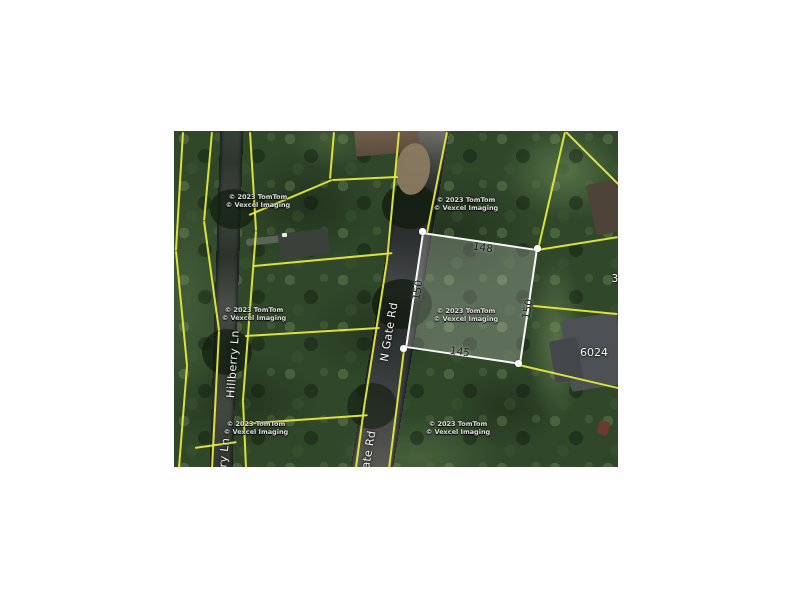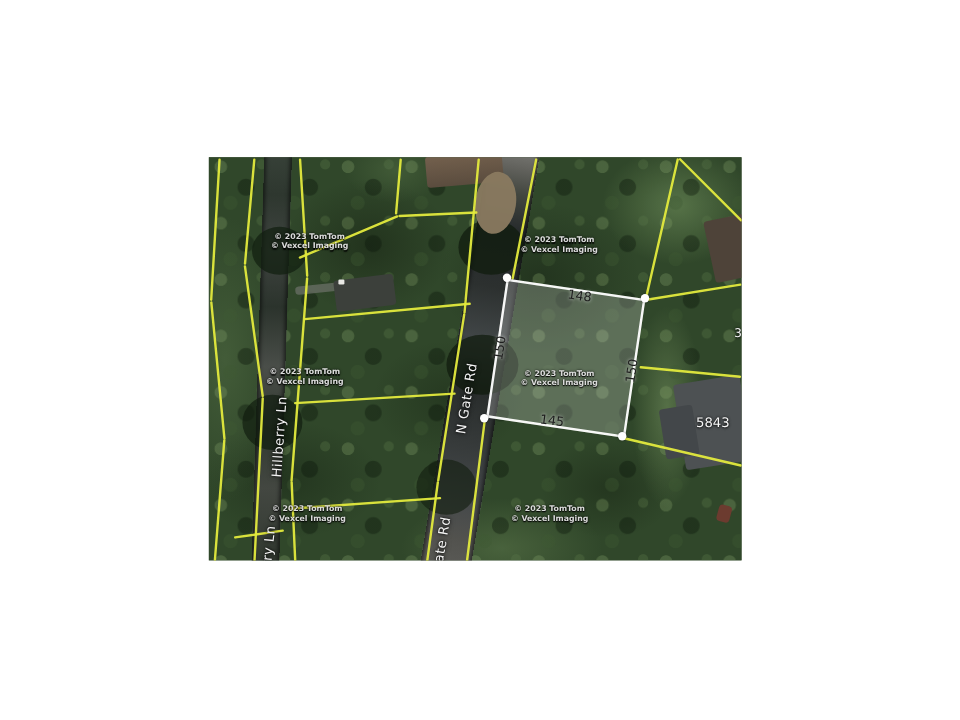--- a/index.html
+++ b/index.html
@@ -132,16 +132,16 @@
   <div class="dim" style="left:309px;top:116px;transform:translate(-50%,-50%) rotate(8.4deg);">148</div>
   <div class="dim" style="left:243px;top:159px;transform:translate(-50%,-50%) rotate(-80.8deg);">150</div>
   <div class="dim" style="left:353px;top:178px;transform:translate(-50%,-50%) rotate(-80.6deg);">150</div>
   <div class="dim" style="left:286px;top:220px;transform:translate(-50%,-50%) rotate(7.4deg);">145</div>
 
   <div class="street" style="left:215px;top:201px;transform:translate(-50%,-50%) rotate(-80.5deg);">N Gate Rd</div>
   <div class="street" style="left:194px;top:323px;transform:translate(-50%,-50%) rotate(-80.5deg);">Gate Rd</div>
   <div class="street" style="left:59px;top:233px;transform:translate(-50%,-50%) rotate(-86deg);">Hillberry Ln</div>
   <div class="street" style="left:50px;top:324px;transform:translate(-50%,-50%) rotate(-84deg);">rry Ln</div>
 
-  <div class="house" style="left:420px;top:221px;transform:translate(-50%,-50%);">5843</div>
+  <div class="house" style="left:420px;top:221px;transform:translate(-50%,-50%);">6024</div>
   <div class="house" style="left:441px;top:147px;transform:translate(-50%,-50%);font-size:10px;">3</div>
 
 </div>
 
 </body></html>

